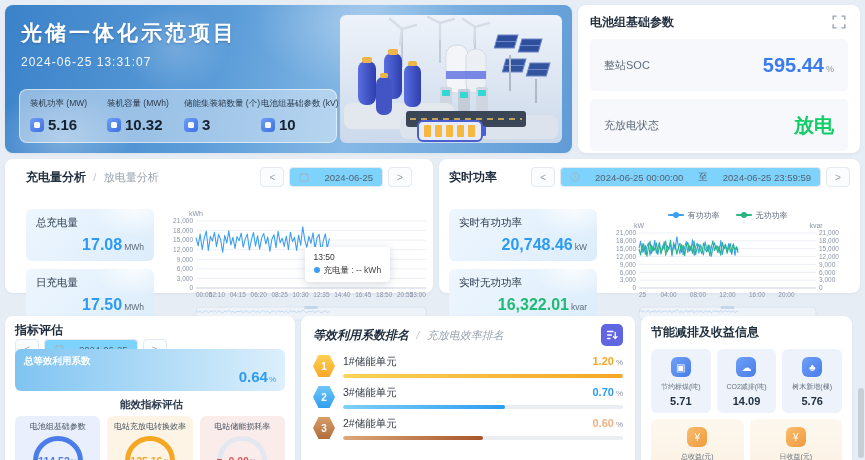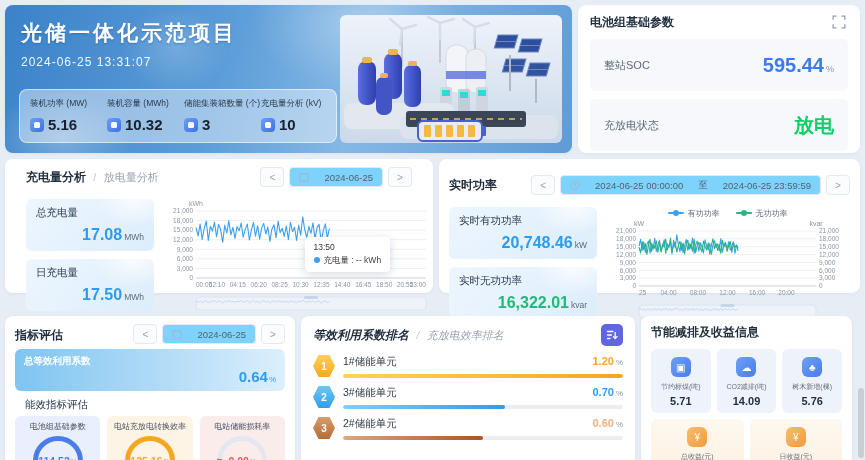--- a/index.html
+++ b/index.html
@@ -52,35 +52,35 @@
   .battery-head { display:flex; justify-content:space-between; align-items:center; }
   .fs-btn { width:16px; height:16px; color:#9aa3b0; cursor:pointer; }
   .battery-row { background:#f6f8fb; border-radius:5px; height:52px; margin-top:8px;
     display:flex; align-items:center; justify-content:space-between; padding:0 14px; }
   .battery-label { font-size:11px; color:#5f6b7a; }
   .battery-value { font-size:20px; font-weight:bold; }
   .battery-unit { font-size:9px; color:#8a94a6; font-weight:normal; margin-left:2px; }
 
   
   .charge-panel { left:5px; top:159px; width:428px; height:134px; padding:7px 21px; }
-  .power-panel  { left:439px; top:159px; width:421px; height:134px; padding:15px 10px; }
+  .power-panel  { left:439px; top:159px; width:421px; height:134px; padding:7px 10px; }
   .chart-head { display:flex; justify-content:space-between; align-items:center; height:22px; }
   .tabs { font-size:12px; }
   .tab-active { font-weight:bold; color:#1f2d3d; cursor:pointer; }
   .tab-sep { color:#c0c6cf; font-size:11px; margin:0 4px; }
   .tab-inactive { color:#9aa3b0; font-size:11px; cursor:pointer; }
   .datenav { display:flex; gap:5px; align-items:center; }
   .nav-btn { width:24px; height:20px; border:1px solid #e4e8ef; border-radius:4px;
     background:#fbfcfe; color:#9aa3b0; font-size:10px; display:flex; align-items:center;
     justify-content:center; cursor:pointer; }
   .date-box { height:20px; border:1px solid #e4e8ef; border-radius:4px; background:#7dd3fc;
     display:flex; align-items:center; gap:15px; padding:0 9px; font-size:9.5px; color:#55606e;
     cursor:pointer; white-space:nowrap; }
   .cal-ico, .clk-ico { width:10px; height:10px; color:#aab2bd; flex:0 0 auto; }
-  .chart-body { display:flex; gap:8px; margin-top:11px; height:112px; }
+  .chart-body { display:flex; gap:8px; margin-top:21px; height:112px; }
   .stat-col { width:128px; display:flex; flex-direction:column; gap:8px; flex:0 0 auto; }
   .power-panel .stat-col { width:148px; }
   .stat-card { flex:1; border-radius:6px; padding:7px 10px;
     background:
       radial-gradient(60px 40px at 85% 0%, rgba(255,255,255,.8), transparent 70%),
       linear-gradient(135deg,#eef6fe,#dcedfb);
     display:flex; flex-direction:column; justify-content:space-between; }
   .stat-card-label { font-size:10.5px; color:#2b3a4d; }
   .stat-card-vrow { text-align:right; }
   .stat-card-value { font-size:16px; font-weight:bold; color:#2d9cf0; }
@@ -95,33 +95,33 @@
   .chart-tooltip { position:absolute; left:57%; top:34%; background:#fff; border-radius:4px;
     box-shadow:0 2px 10px rgba(40,60,100,.2); padding:5px 9px; font-size:8.5px; color:#333;
     z-index:3; white-space:nowrap; }
   .tt-dot { display:inline-block; width:6px; height:6px; border-radius:50%; margin-right:4px; }
   .tt-row { margin-top:3px; color:#444; }
   svg text.tick { font-size:6.5px; fill:#8a94a6; font-family:"Liberation Sans",sans-serif; }
   svg text.axname { font-size:7px; fill:#8a94a6; font-family:"Liberation Sans",sans-serif; }
 
   
   .indicator-panel { left:5px; top:316px; width:290px; height:160px; padding:6px 10px; }
-  .ind-head { display:flex; justify-content:space-between; align-items:flex-end; height:22px; }
+  .ind-head { display:flex; justify-content:space-between; align-items:flex-start; height:22px;flex-direction:column; }
   .ind-cards { display:flex; gap:7px; margin-top:5px; }
   .ind-card { flex:1; height:42px; border-radius:6px; padding:6px 9px;
     display:flex; flex-direction:column; justify-content:space-between; }
   .ind-card-0 { background:linear-gradient(90deg,#8187ea,#c6cbf5); }
   .ind-card-1 { background:linear-gradient(90deg,#7fc4f1,#dceffc); }
   .ind-card-label { font-size:9.5px; color:#fff; font-weight:bold; }
   .ind-card-vrow { text-align:right; }
   .ind-card-value { font-size:15px; font-weight:bold; }
   .ind-card-unit { font-size:8px; margin-left:1px; }
   .ind-card-0 .ind-card-value, .ind-card-0 .ind-card-unit { color:#3f57d6; }
   .ind-card-1 .ind-card-value, .ind-card-1 .ind-card-unit { color:#2d9cf0; }
-  .ind-sub { font-size:10.5px; font-weight:normal; color:#2b3a4d; margin:7px 0 4px 10px; }
+  .ind-sub { font-size:10.5px; font-weight:bold; color:#2b3a4d; margin:7px 0 4px 3px;text-align:center; }
   .gauge-row { display:flex; gap:7px; }
   .gauge-card { flex:1; border-radius:6px; padding-top:5px; height:86px; text-align:center; }
   .gauge-label { font-size:8px; color:#44505e; white-space:nowrap; }
   .ring { width:50px; height:50px; border-radius:50%; border:5px solid #ccc;
     margin:4px auto 0 auto; position:relative; }
   .ring-val { position:absolute; inset:0; display:flex; align-items:center; justify-content:center;
     font-size:10.5px; font-weight:bold; }
   .ring-unit { font-size:7px; font-weight:normal; color:#8a94a6; margin-left:1px; }
   .ring-loss { border-color:#e3e7f0 !important; }
   .ring-loss::after { content:""; position:absolute; inset:-5px; border-radius:50%;
@@ -193,21 +193,21 @@
           </div>
       </div>
       <div class="hstat">
         <div class="hstat-label">储能集装箱数量 (个)</div>
         <div class="hstat-valrow">
             <span class="hstat-ico"></span>
             <span class="hstat-value">3</span>
           </div>
       </div>
       <div class="hstat">
-        <div class="hstat-label">充电量分析 (kV)</div>
+        <div class="hstat-label">电池组基础参数 (kV)</div>
         <div class="hstat-valrow">
             <span class="hstat-ico"></span>
             <span class="hstat-value">10</span>
           </div>
       </div>
     </div>
   </div>
   <div class="hero">
     <svg width="222" height="128" viewBox="0 0 222 128">
       <defs>

